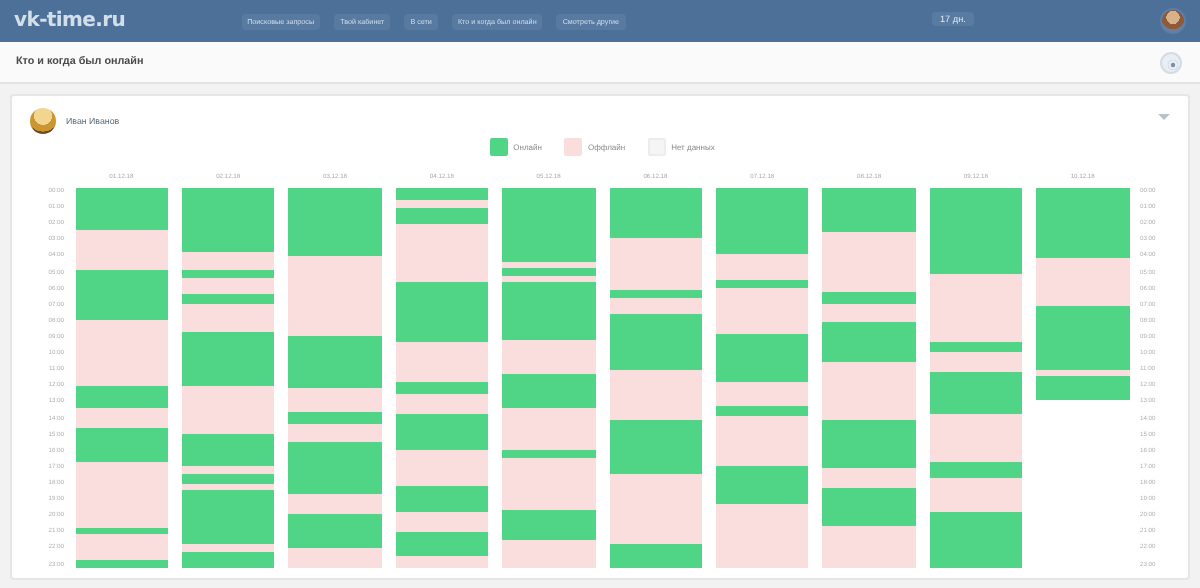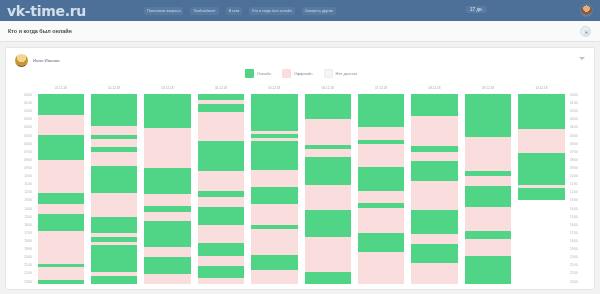--- a/index.html
+++ b/index.html
@@ -14,21 +14,21 @@
 
   
   #topbar {
     position: absolute; left: 0; top: 0;
     width: 600px; height: 21px;
     background: #4d7099;
     display: flex; align-items: center;
   }
   #logo {
     margin-left: 7px;
-    font-size: 14px; font-weight: bold;
+    font-size: 10px; font-weight: bold;
     color: #dfe8f2;
     letter-spacing: -0.3px;
     font-family: "DejaVu Sans", sans-serif;
     opacity: .92;
     white-space: nowrap;
   }
   #nav {
     display: flex; align-items: center;
     margin-left: 58px;
     gap: 7px;

